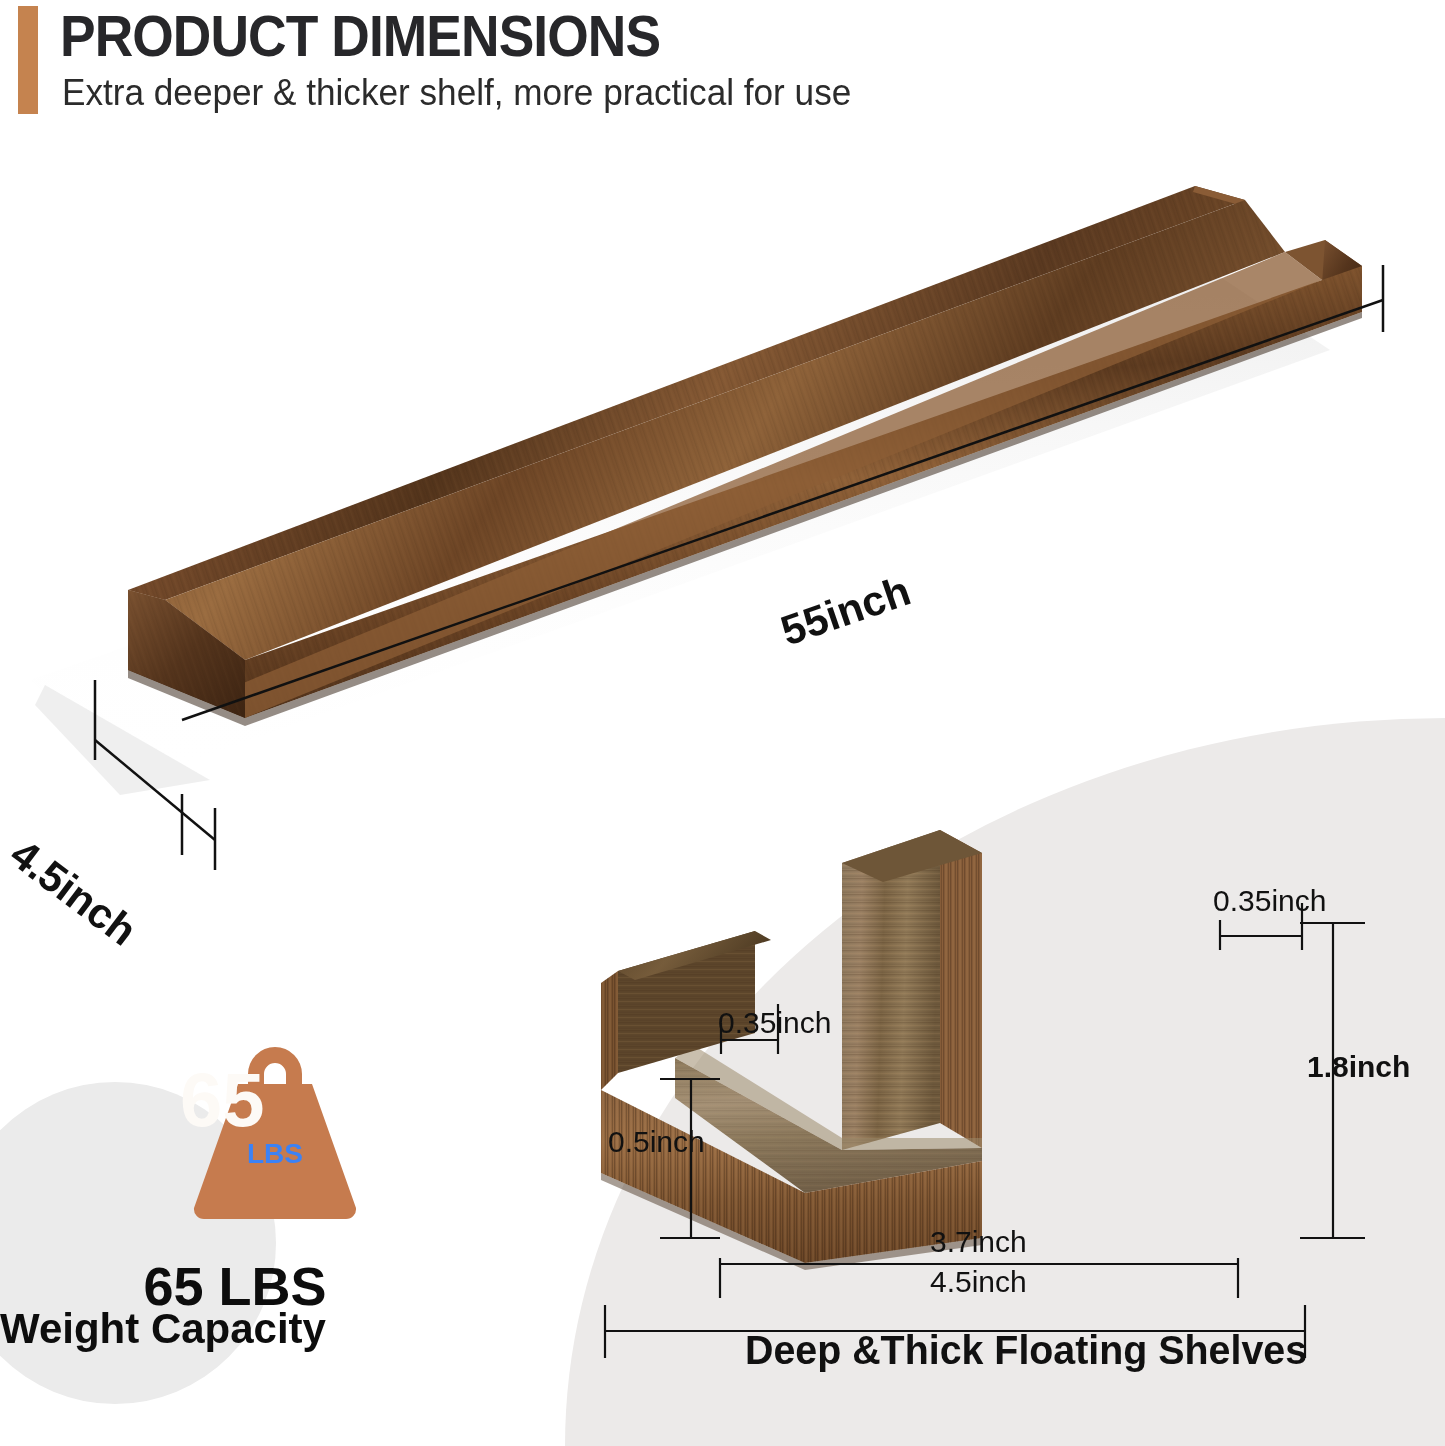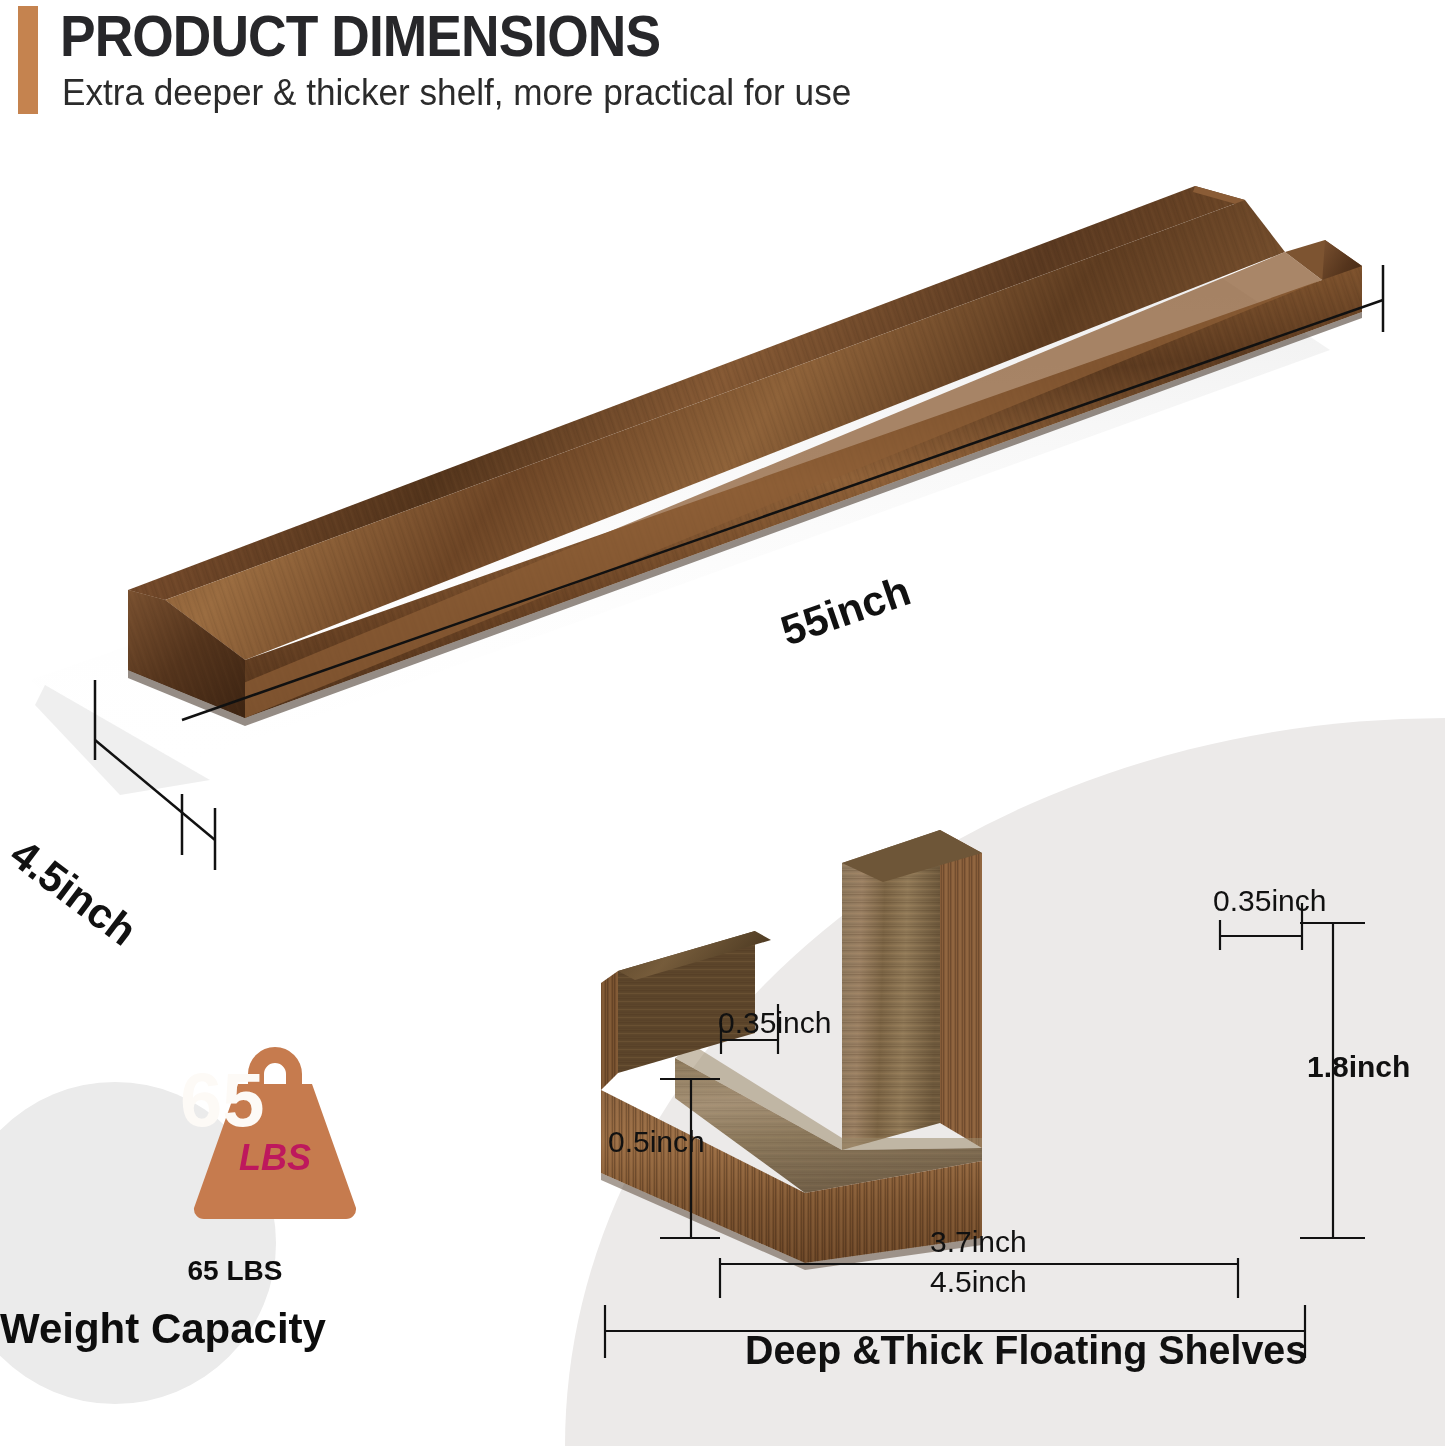--- a/index.html
+++ b/index.html
@@ -82,26 +82,26 @@
     background:#ebebeb;
   }
   #weight-icon { position:absolute; left:180px; top:1022px; }
   #wt-num {
     position:absolute; left:180px; top:1062px; width:190px;
     text-align:left; font-size:76px; font-weight:bold;
     color:#fdfaf6; line-height:1;
   }
   #wt-unit {
     position:absolute; left:180px; top:1140px; width:190px;
-    text-align:center; font-size:36px; font-weight:bold;
-    color:#be185d; line-height:1;font-style:italic;
+    text-align:center; font-size:28px; font-weight:bold;
+    color:#3b82f6; line-height:1;
   }
   #wt-cap-1 {
     position:absolute; left:0px; top:1255px; width:470px;
-    text-align:center; font-size:28px; font-weight:bold; color:#0d0d0d;
+    text-align:center; font-size:54px; font-weight:bold; color:#0d0d0d;
   }
   #wt-cap-2 {
     position:absolute; left:0px; top:1305px; width:470px;
     text-align:left; font-size:42px; font-weight:bold; color:#0d0d0d;
   }
 </style>
 </head>
 <body>
 
 <div id="header">

